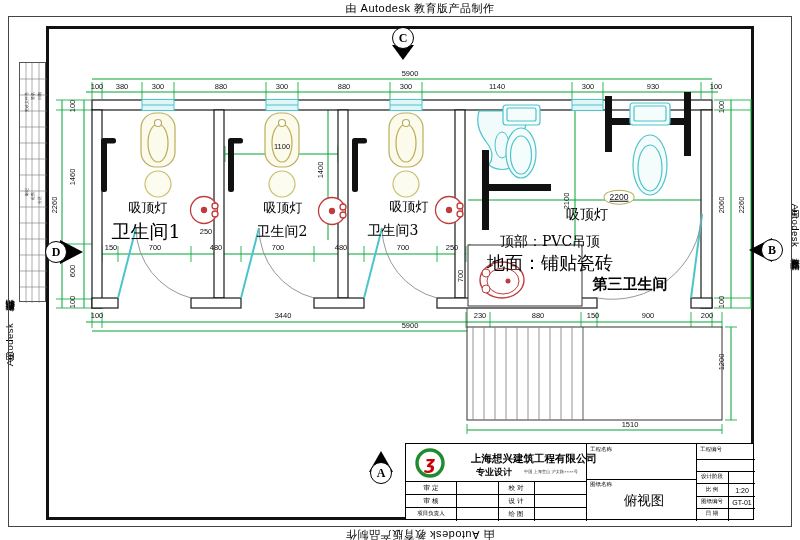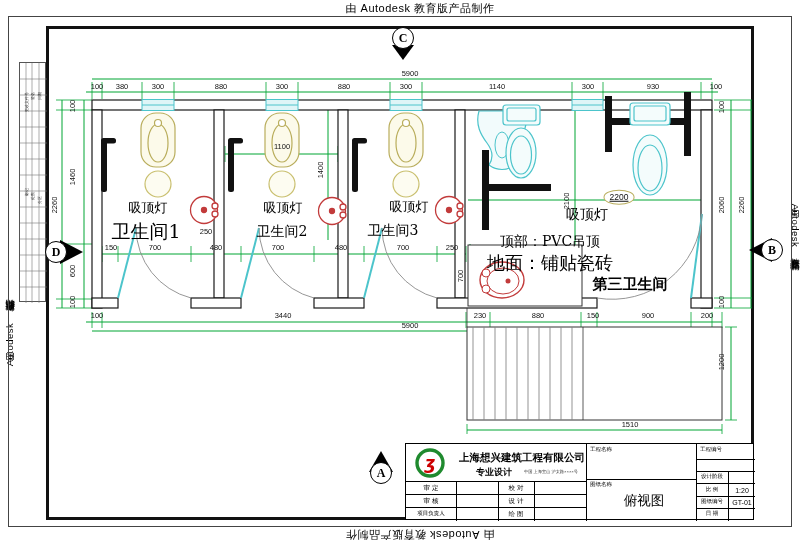--- a/index.html
+++ b/index.html
@@ -357,21 +357,21 @@
     <div class="hl" style="left:290px;top:27px;width:59px"></div>
     <div class="hl" style="left:290px;top:39px;width:59px"></div>
     <div class="hl" style="left:290px;top:52px;width:59px"></div>
     <div class="hl" style="left:290px;top:64px;width:59px"></div>
     <div class="vl" style="left:322px;top:27px;height:50px"></div>
 
     <svg class="abs" style="left:8px;top:3px" width="32" height="32">
       <circle cx="16" cy="16" r="13" fill="#fff" stroke="#1f8a2e" stroke-width="3.4"></circle>
       <text x="16" y="22" text-anchor="middle" font-size="17" font-style="italic" font-weight="bold" fill="#c00" font-family="DejaVu Sans, sans-serif">ʒ</text>
     </svg>
-    <div class="cell ctr" style="left:116px;top:14px;font-size:10.5px;font-weight:bold;font-family:Liberation Mono, monospace">上海想兴建筑工程有限公司</div>
+    <div class="cell ctr" style="left:128px;top:14px;font-size:10.5px;font-weight:bold;font-family:Liberation Sans, sans-serif">上海想兴建筑工程有限公司</div>
     <div class="cell ctr" style="left:88px;top:28px;font-size:9px;font-weight:bold;font-family:'DejaVu Serif','Liberation Serif',serif">专业设计</div>
     <div class="cell ctr" style="left:145px;top:28px;font-size:4.2px;color:#333">中国 上海宝山 沪太路××××号</div>
 
     <div class="cell ctr" style="left:25px;top:44px;font-size:6.5px">审  定</div>
     <div class="cell ctr" style="left:25px;top:57px;font-size:6.5px">审  核</div>
     <div class="cell ctr" style="left:25px;top:70px;font-size:5.5px">项目负责人</div>
     <div class="cell ctr" style="left:110px;top:44px;font-size:6.5px">校  对</div>
     <div class="cell ctr" style="left:110px;top:57px;font-size:6.5px">设  计</div>
     <div class="cell ctr" style="left:110px;top:70px;font-size:6.5px">绘  图</div>
 

